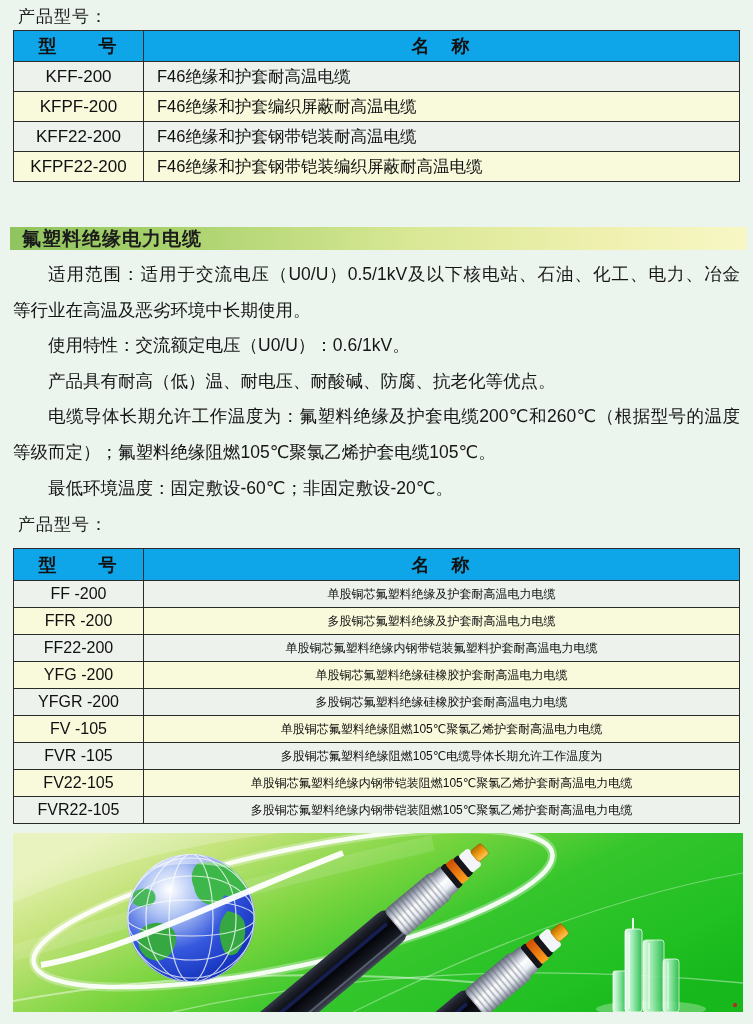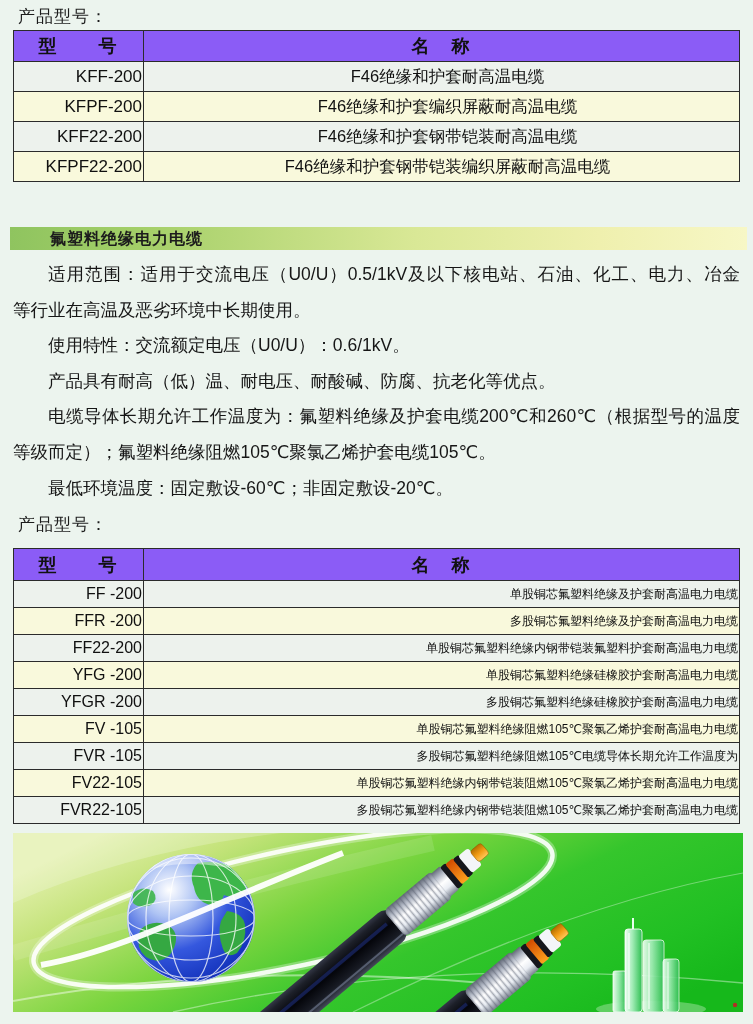--- a/index.html
+++ b/index.html
@@ -9,39 +9,39 @@
     font-family:"Liberation Sans","DejaVu Sans",sans-serif;
   }
   .abs{position:absolute}
 
   
   .mini-label{left:18px;font-size:17px;letter-spacing:1px;color:#1c1c1c}
 
   
   table.cable{border-collapse:collapse;position:absolute;left:13px;width:727px;table-layout:fixed;background:#EDF2ED}
   table.cable th,table.cable td{border:1px solid #2b2b2b;overflow:hidden;white-space:nowrap}
-  table.cable th{background:#8b5cf6;font-weight:bold;font-size:18px;color:#111;letter-spacing:2px}
-  table.cable td{text-align:right;font-size:17px;color:#101010}
+  table.cable th{background:#0ea5e9;font-weight:bold;font-size:18px;color:#111;letter-spacing:2px}
+  table.cable td{text-align:center;font-size:17px;color:#101010}
   #t1{top:30px}
   #t1 th{height:28px}
   #t1 td{height:27px}
-  #t1 td.name-cell{text-align:center;padding-left:13px;font-size:16.5px}
+  #t1 td.name-cell{text-align:left;padding-left:13px;font-size:16.5px}
   #t2{top:548px}
   #t2 th{height:29px}
   #t2 td{height:24px;font-size:16px}
   #t2 td.name-cell{font-size:12px}
   tbody tr:nth-child(odd) td{background:#EDF2ED}
   tbody tr:nth-child(even) td{background:#F9F9DC}
   col.model-col{width:130px}
 
   
   .section-bar{
     left:10px;top:227px;width:737px;height:23px;line-height:23px;
     background:linear-gradient(to right,#8FC45F 0%,#A4CF68 18%,#D9E896 55%,#EFF0AE 80%,#F7F7C6 100%);
-    font-size:16px;font-weight:bold;color:#1c1c1c;padding-left:40px;box-sizing:border-box;letter-spacing:1px;
+    font-size:19px;font-weight:bold;color:#1c1c1c;padding-left:12px;box-sizing:border-box;letter-spacing:1px;
   }
 
   
   .paras{left:13px;top:257px;width:727px}
   .line{height:35.6px;line-height:35.6px;font-size:17.5px;color:#161616;white-space:nowrap}
   .line.fill{white-space:normal;text-align:justify;text-align-last:justify;-moz-text-align-last:justify}
   .line.indent{padding-left:35px;box-sizing:border-box}
 
   .label-top{top:5px}
   .label-bottom{top:513px}

